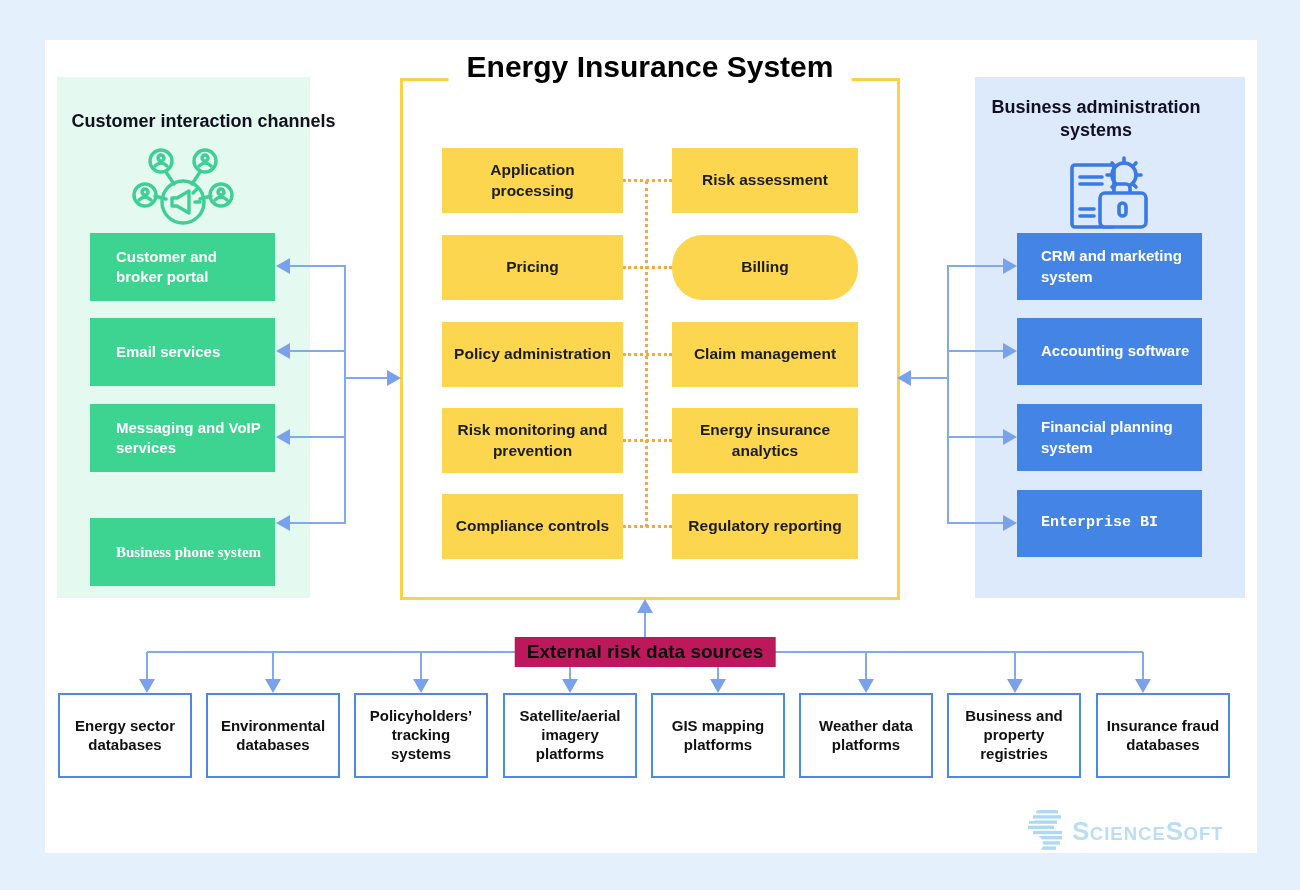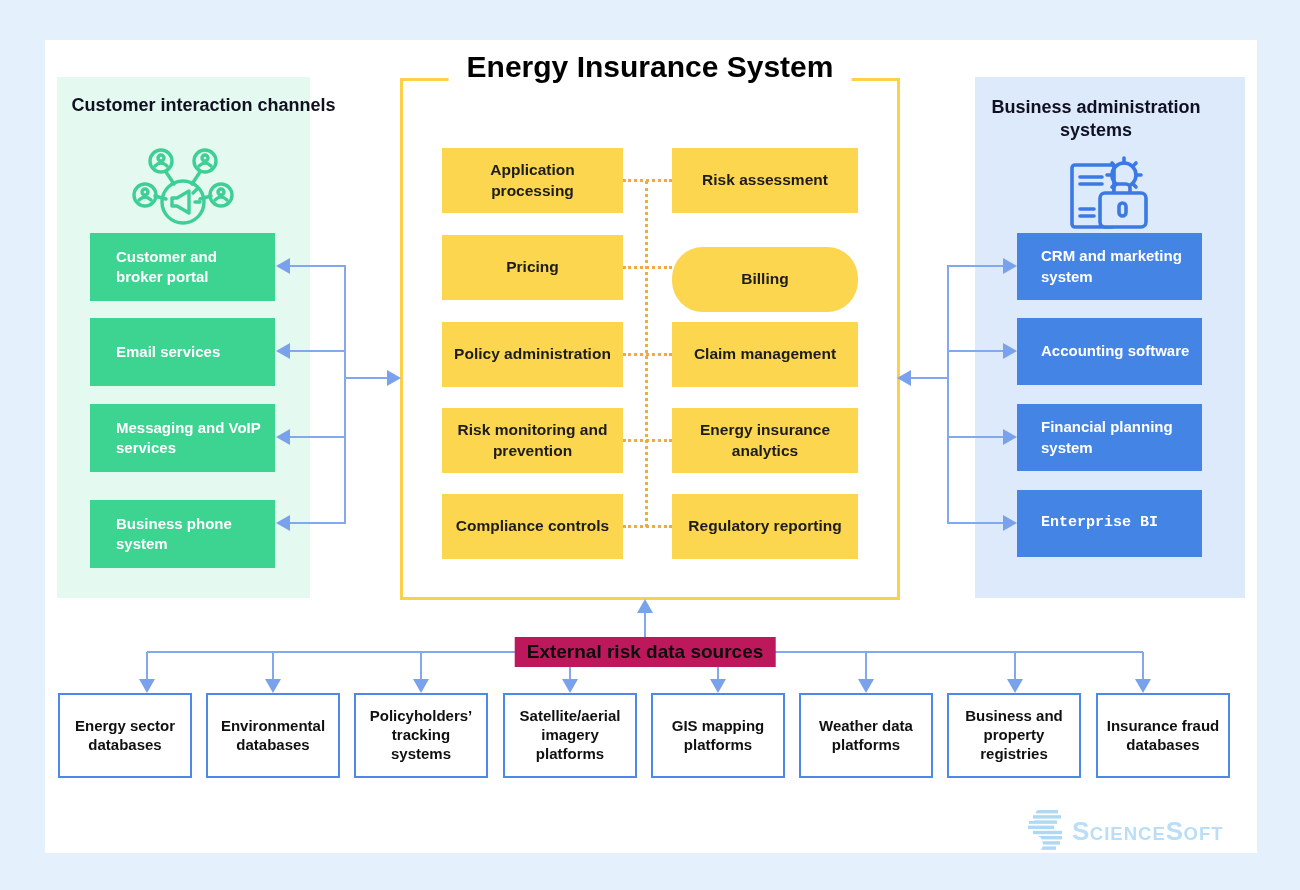--- a/index.html
+++ b/index.html
@@ -53,21 +53,21 @@
   .logo-text .lg{font-size:26px;}
   .logo-text .sm{font-size:18.5px;text-transform:uppercase;letter-spacing:1px;}
 </style>
 </head>
 <body>
 
 <div class="page">
   <div class="canvas"></div>
 
   <div class="panel-left"></div>
-  <div class="panel-title" style="left:57px;top:94px;width:293px;">Customer interaction channels</div>
+  <div class="panel-title" style="left:57px;top:110px;width:293px;">Customer interaction channels</div>
   <svg class="abs" style="left:118px;top:146px;" width="130" height="88" viewBox="0 0 130 88">
     <g fill="none" stroke="#3ecf96" stroke-width="3.4" stroke-linecap="round" stroke-linejoin="round">
       <line x1="37" y1="50" x2="48" y2="53"></line>
       <line x1="48" y1="26" x2="56" y2="38"></line>
       <line x1="82" y1="26" x2="74" y2="38"></line>
       <line x1="93" y1="50" x2="82" y2="53"></line>
       <circle cx="27" cy="49" r="11"></circle>
       <circle cx="43" cy="15" r="11"></circle>
       <circle cx="87" cy="15" r="11"></circle>
       <circle cx="103" cy="49" r="11"></circle>
@@ -81,33 +81,33 @@
         <path d="M97,54 q6,-6 12,0"></path>
       <circle cx="65" cy="56" r="21"></circle>
       <path d="M71,45 L59,52 L54,52 L54,60 L59,60 L71,67 Z"></path>
       <line x1="75" y1="47" x2="79" y2="43"></line>
       <line x1="77" y1="56" x2="82" y2="56"></line>
     </g>
   </svg>
   <div class="gbox" style="top:233px;">Customer and broker portal</div>
   <div class="gbox" style="top:318px;">Email services</div>
   <div class="gbox" style="top:404px;">Messaging and VoIP services</div>
-  <div class="gbox" style="top:500px;">Business phone system</div>
+  <div class="gbox" style="top:518px;font-family:Liberation Serif, serif;">Business phone system</div>
 
   <div class="sys-frame"></div>
   <div class="sys-title">Energy Insurance System</div>
 
   <div class="ybox l" style="top:148px;">Application processing</div>
   <div class="ybox l" style="top:235px;">Pricing</div>
   <div class="ybox l" style="top:322px;">Policy administration</div>
   <div class="ybox l" style="top:408px;">Risk monitoring and prevention</div>
   <div class="ybox l" style="top:494px;">Compliance controls</div>
 
   <div class="ybox r" style="top:148px;">Risk assessment</div>
-  <div class="ybox r" style="top:247px;border-radius:31px;">Billing</div>
+  <div class="ybox r" style="top:235px;border-radius:31px;">Billing</div>
   <div class="ybox r" style="top:322px;">Claim management</div>
   <div class="ybox r" style="top:408px;">Energy insurance analytics</div>
   <div class="ybox r" style="top:494px;">Regulatory reporting</div>
 
   <div class="dot-h" style="top:179px;"></div>
   <div class="dot-h" style="top:266px;"></div>
   <div class="dot-h" style="top:353px;"></div>
   <div class="dot-h" style="top:439px;"></div>
   <div class="dot-h" style="top:525px;"></div>
   <div class="dot-v"></div>

